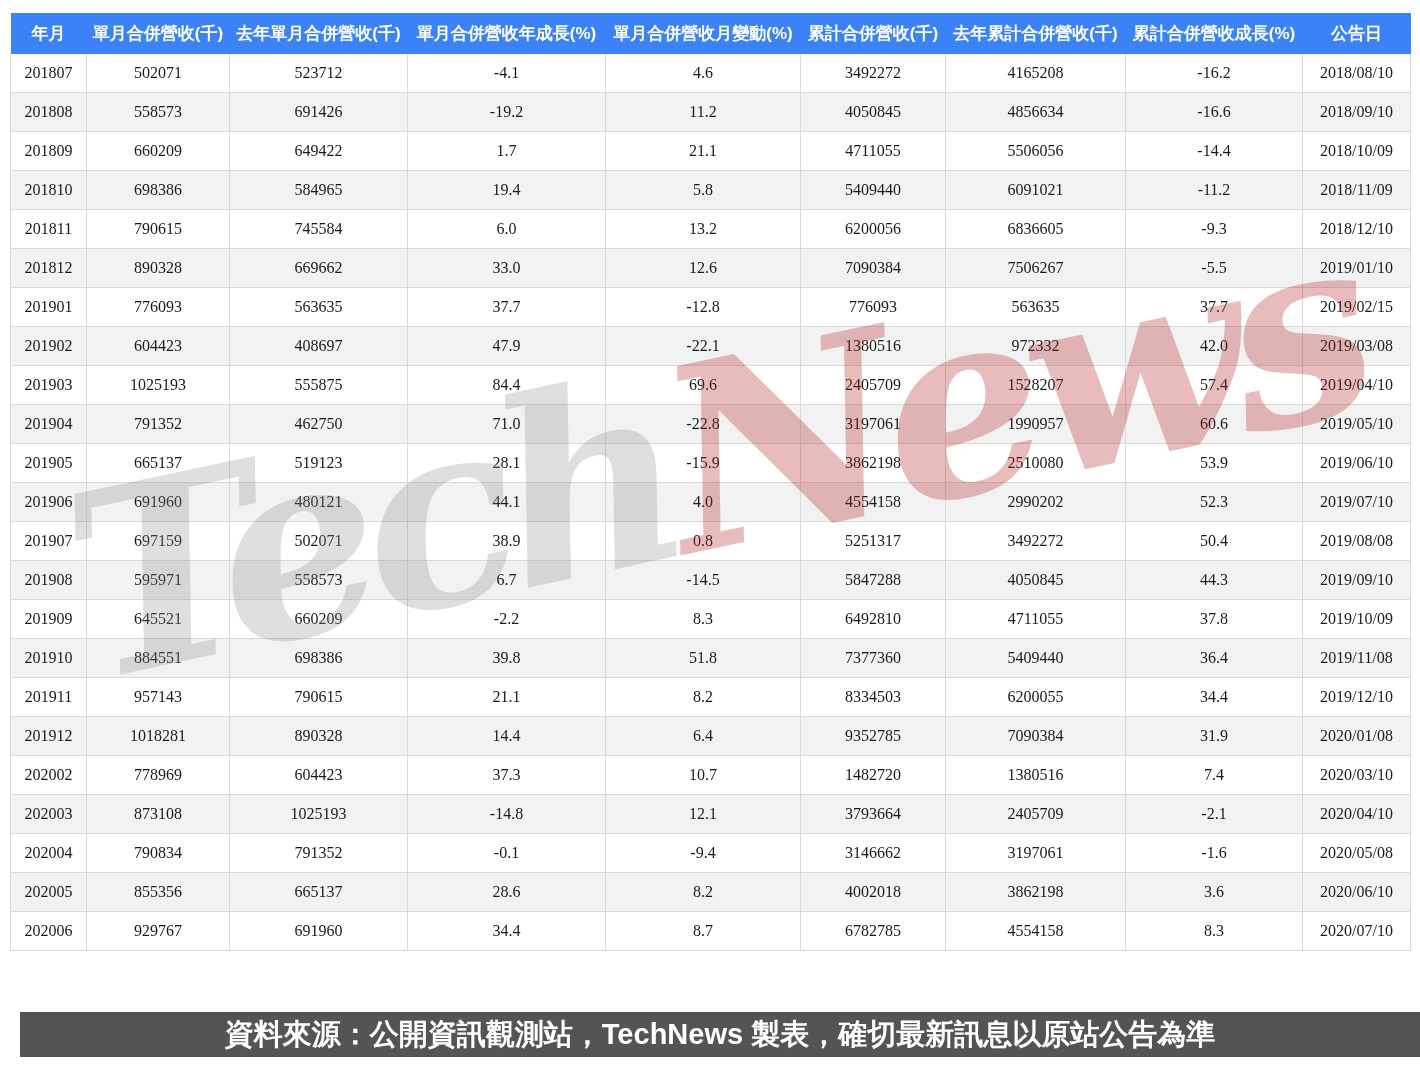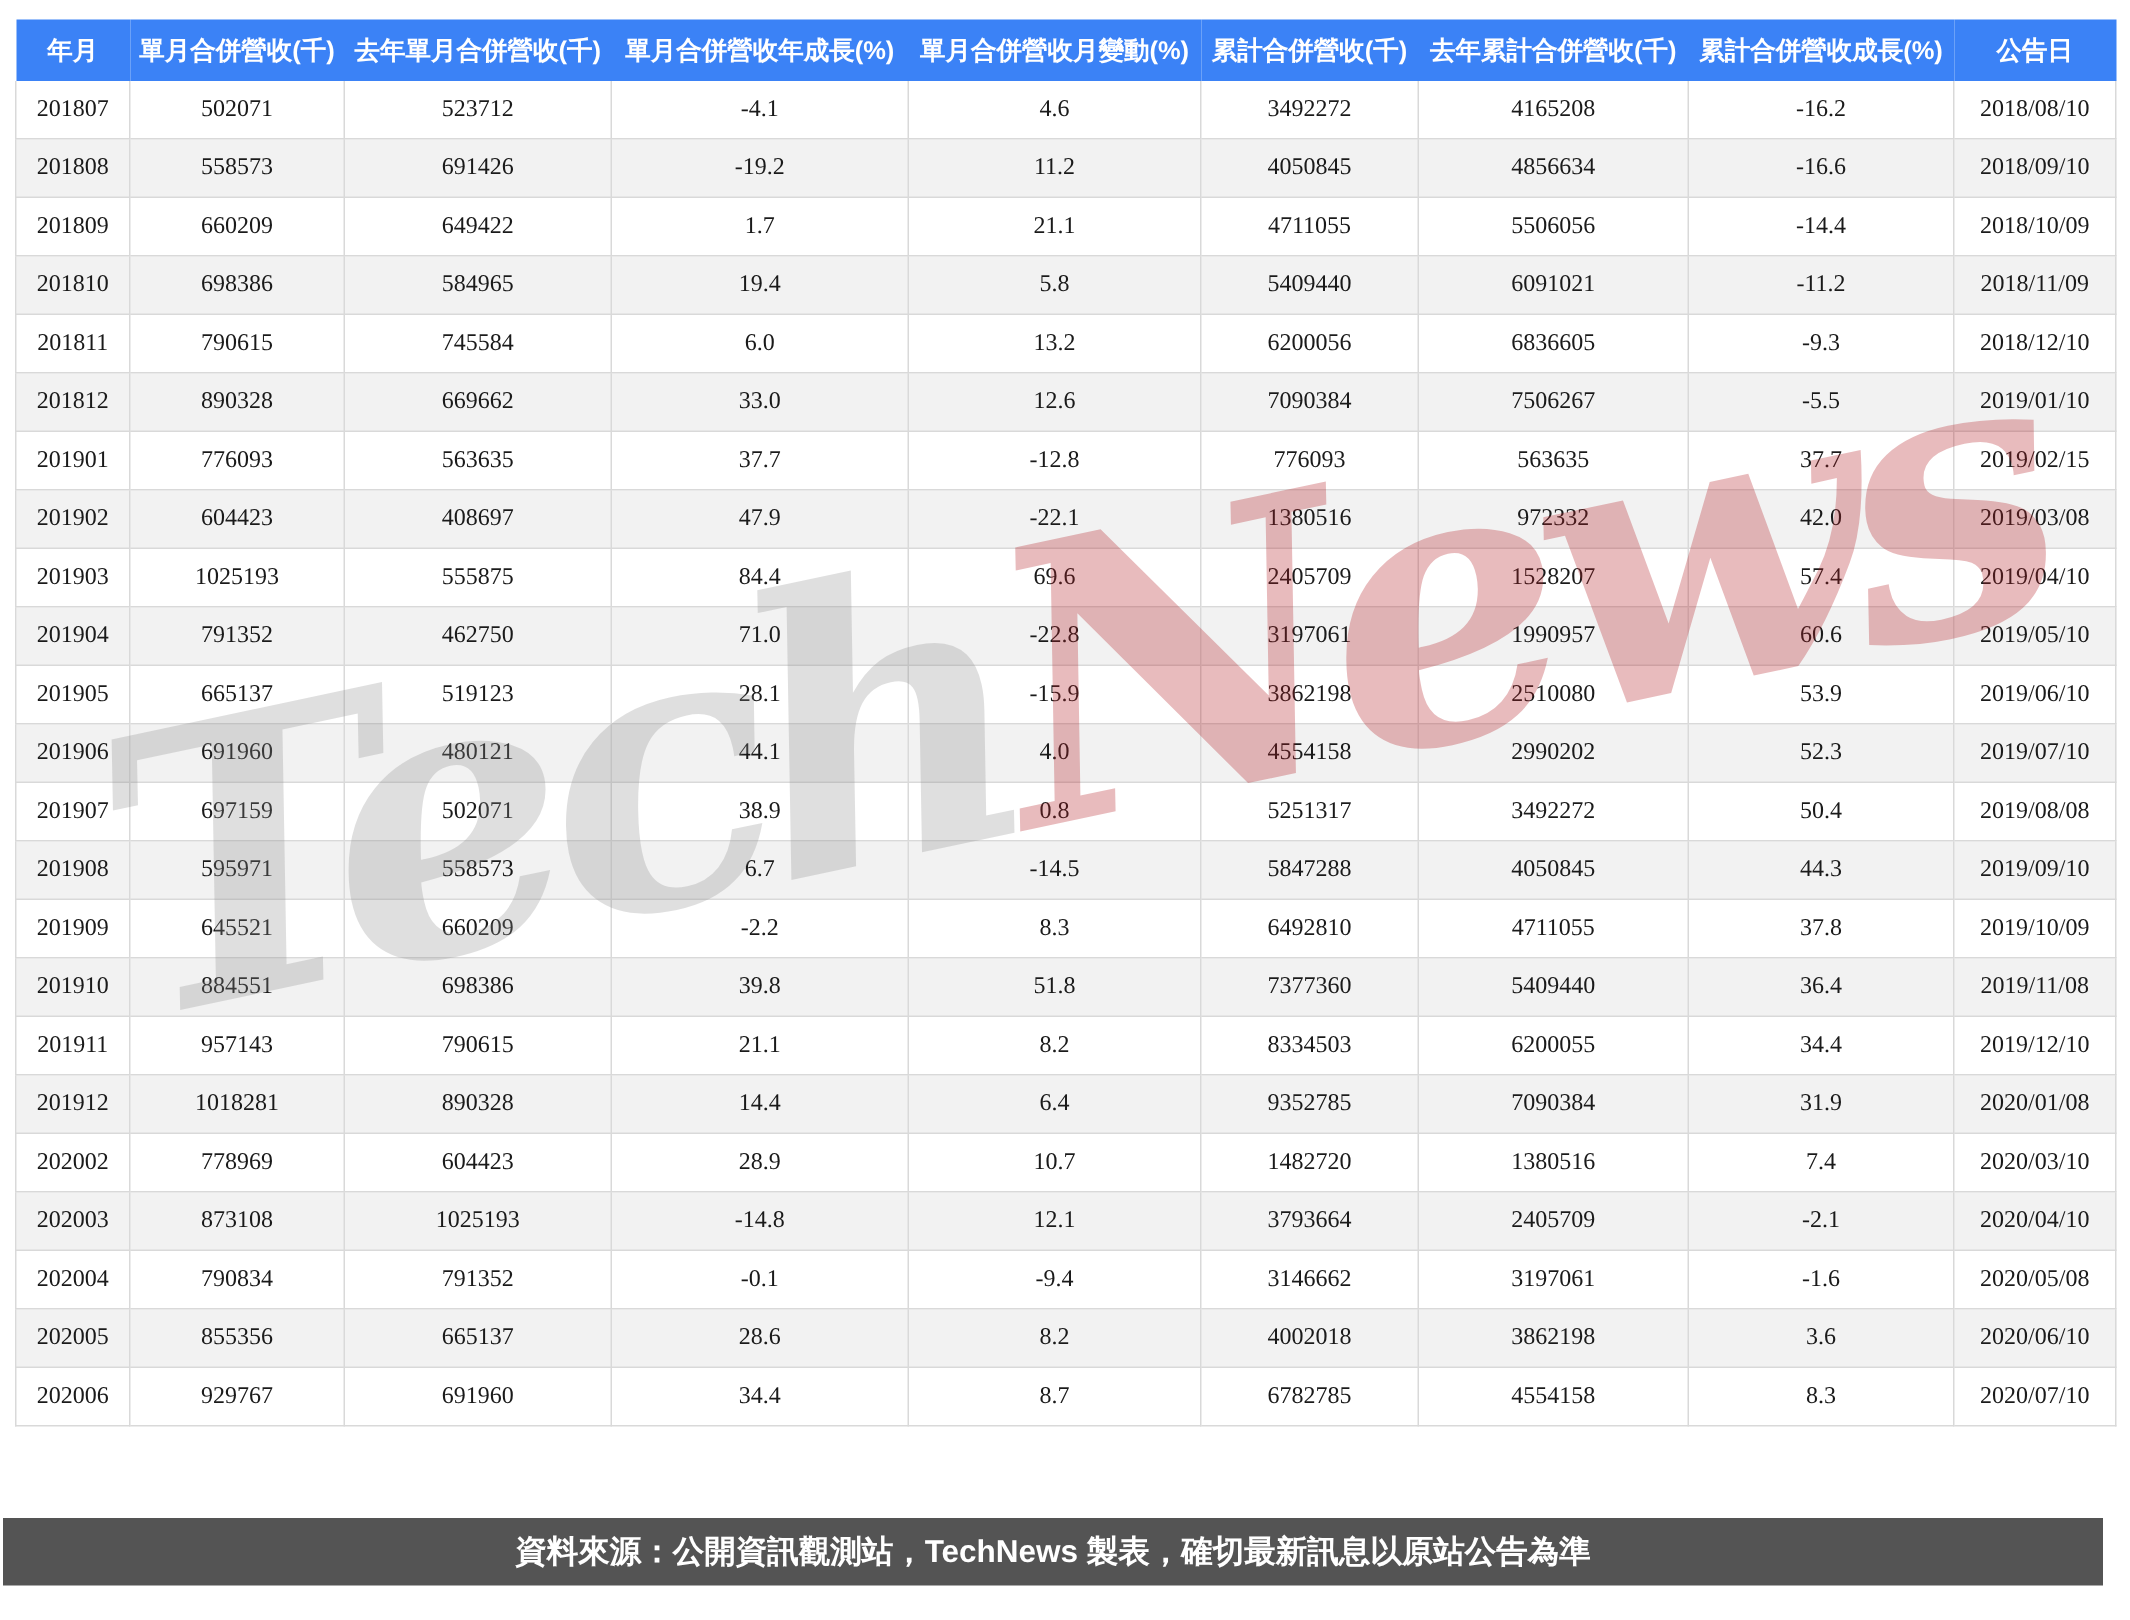--- a/index.html
+++ b/index.html
@@ -63,27 +63,27 @@
     letter-spacing: -14px;
     transform: rotate(-12deg);
     pointer-events: none;
     white-space: nowrap;
     z-index: 5;
   }
   .watermark .wm-gray { color: rgba(140,140,140,0.28); }
   .watermark .wm-red  { color: rgba(178,31,36,0.30); }
   .footer-bar {
     position: absolute;
-    left: 2px;
+    left: 20px;
     top: 1012px;
     width: 1400px;
     height: 45px;
     background: #545454;
     color: #ffffff;
-    font-size: 21px;
+    font-size: 29px;
     font-weight: bold;
     line-height: 45px;
     text-align: center;
     z-index: 6;
   }
 </style>
 </head>
 <body>
 
 <div class="table-wrap">
@@ -308,21 +308,21 @@
           <td>6.4</td>
           <td>9352785</td>
           <td>7090384</td>
           <td>31.9</td>
           <td>2020/01/08</td>
         </tr>
         <tr>
           <td>202002</td>
           <td>778969</td>
           <td>604423</td>
-          <td>28.9</td>
+          <td>37.3</td>
           <td>10.7</td>
           <td>1482720</td>
           <td>1380516</td>
           <td>7.4</td>
           <td>2020/03/10</td>
         </tr>
         <tr>
           <td>202003</td>
           <td>873108</td>
           <td>1025193</td>

